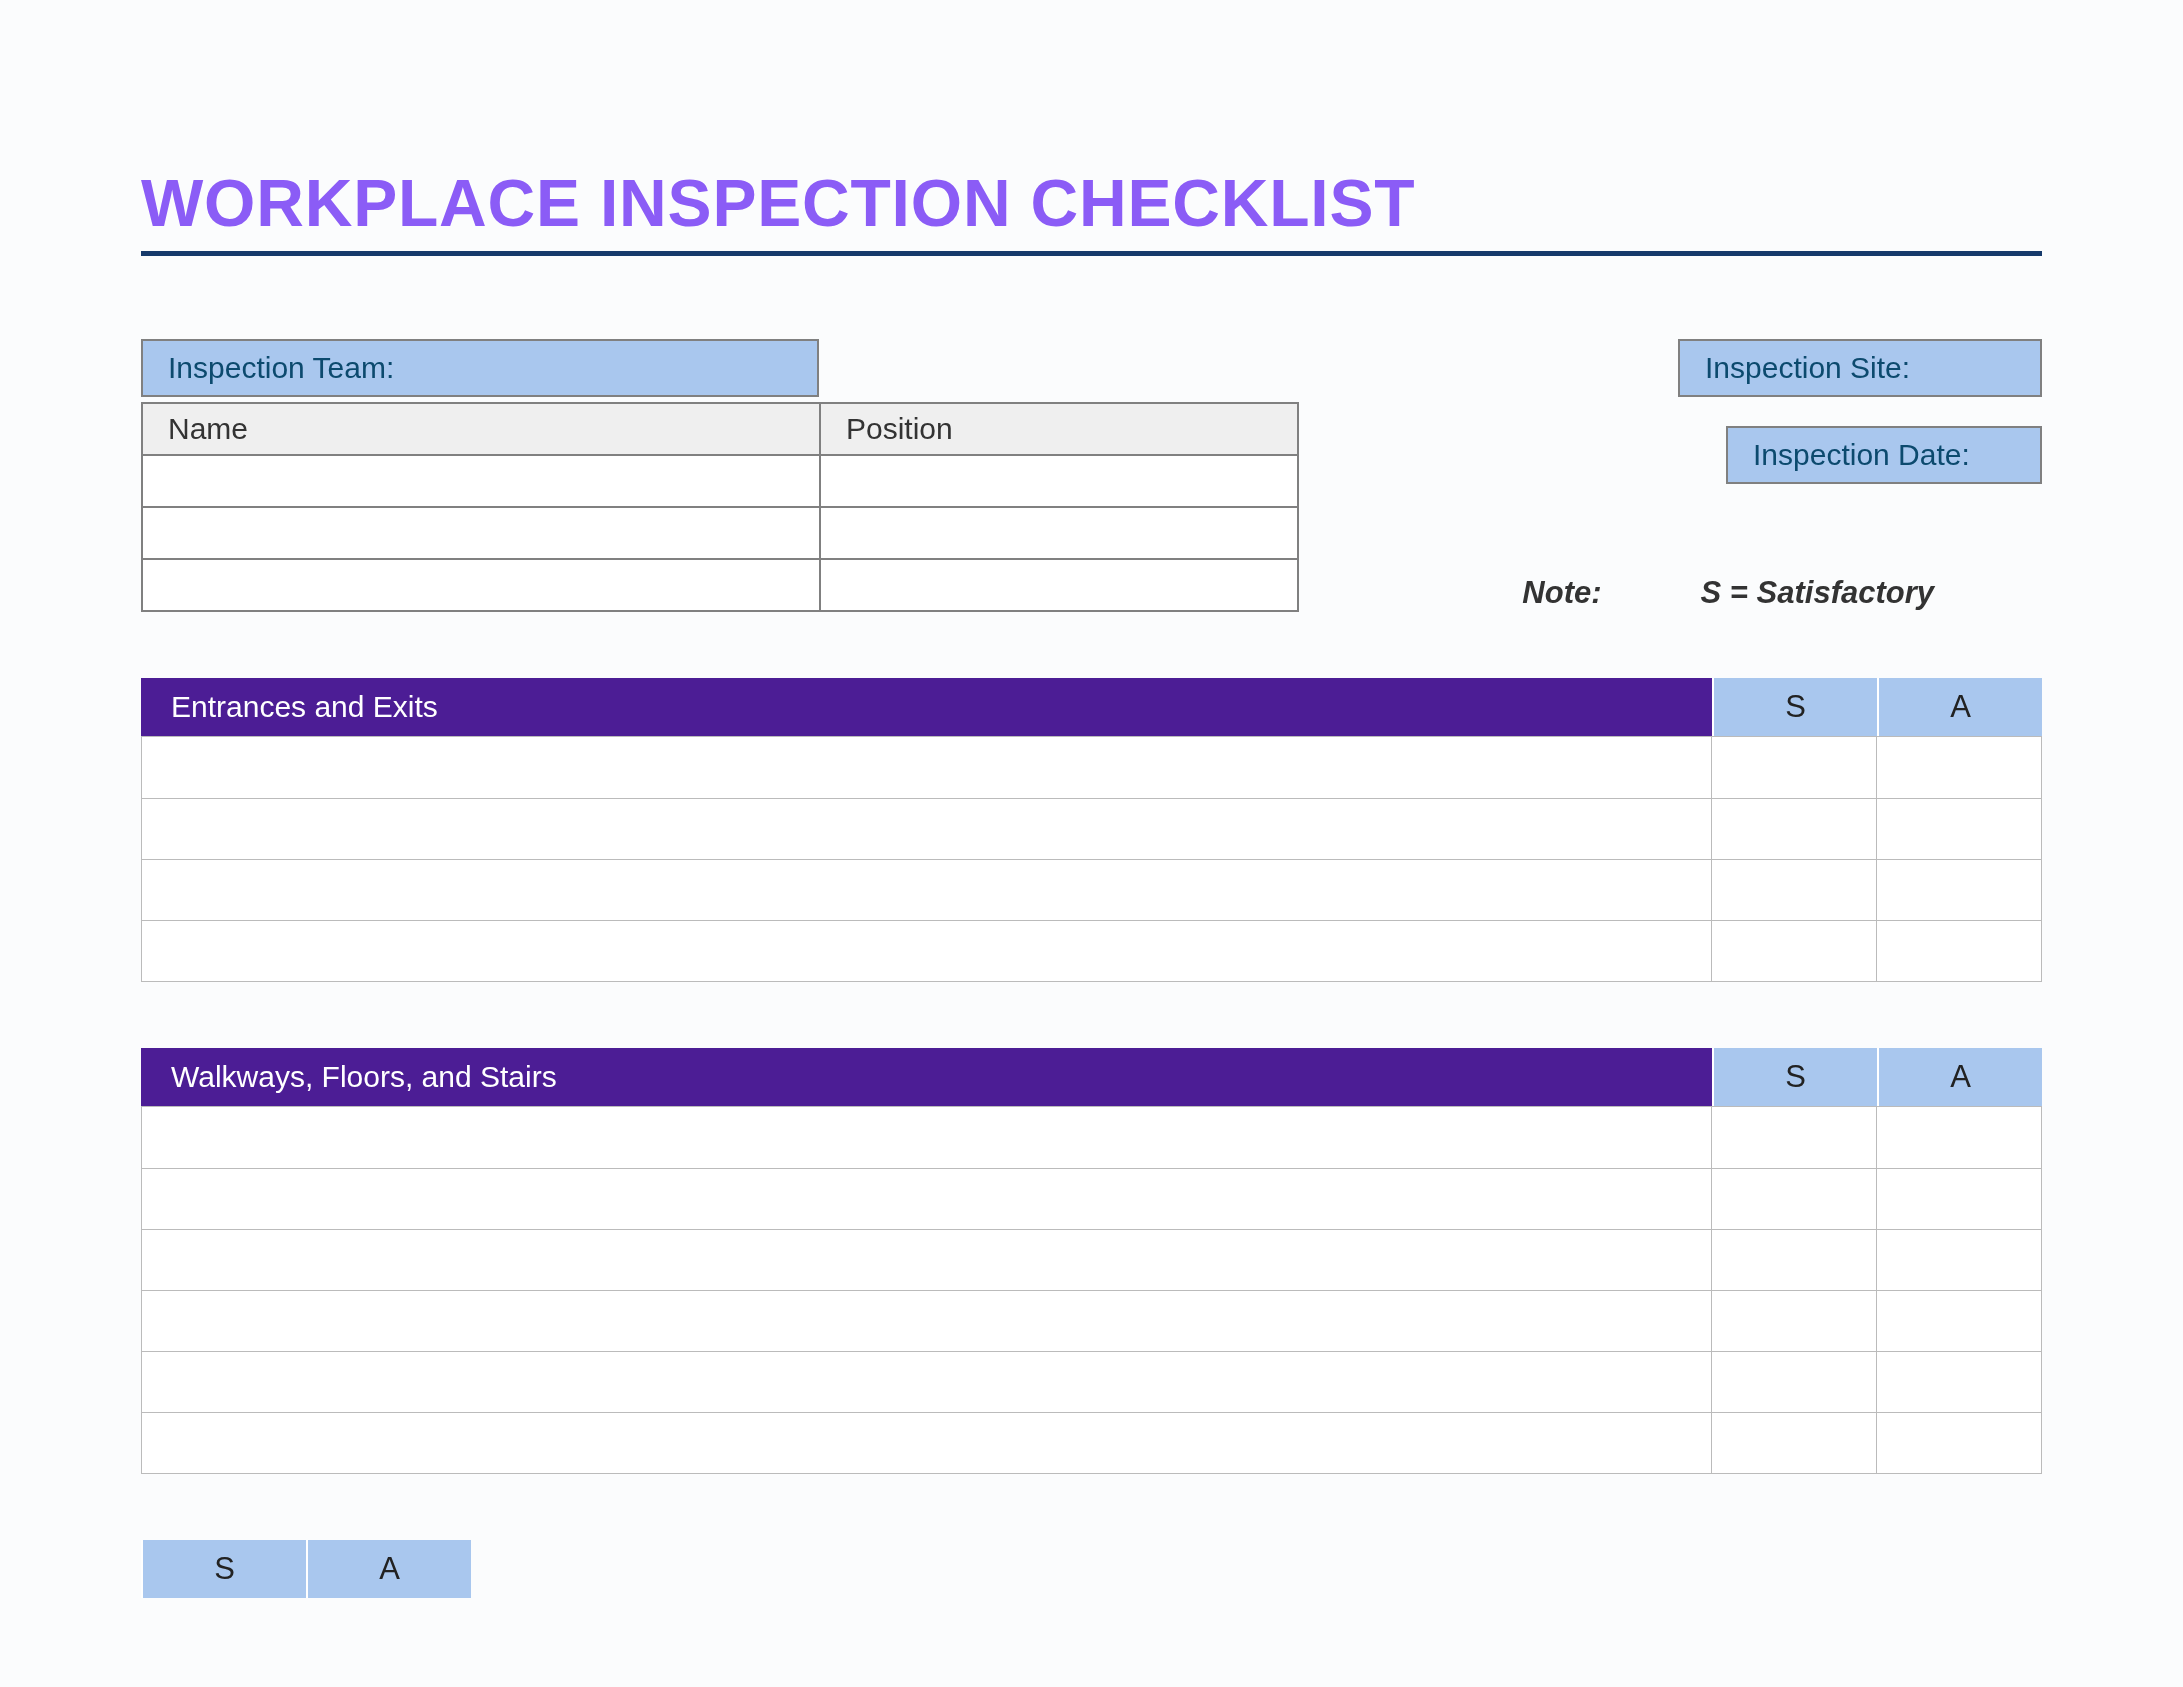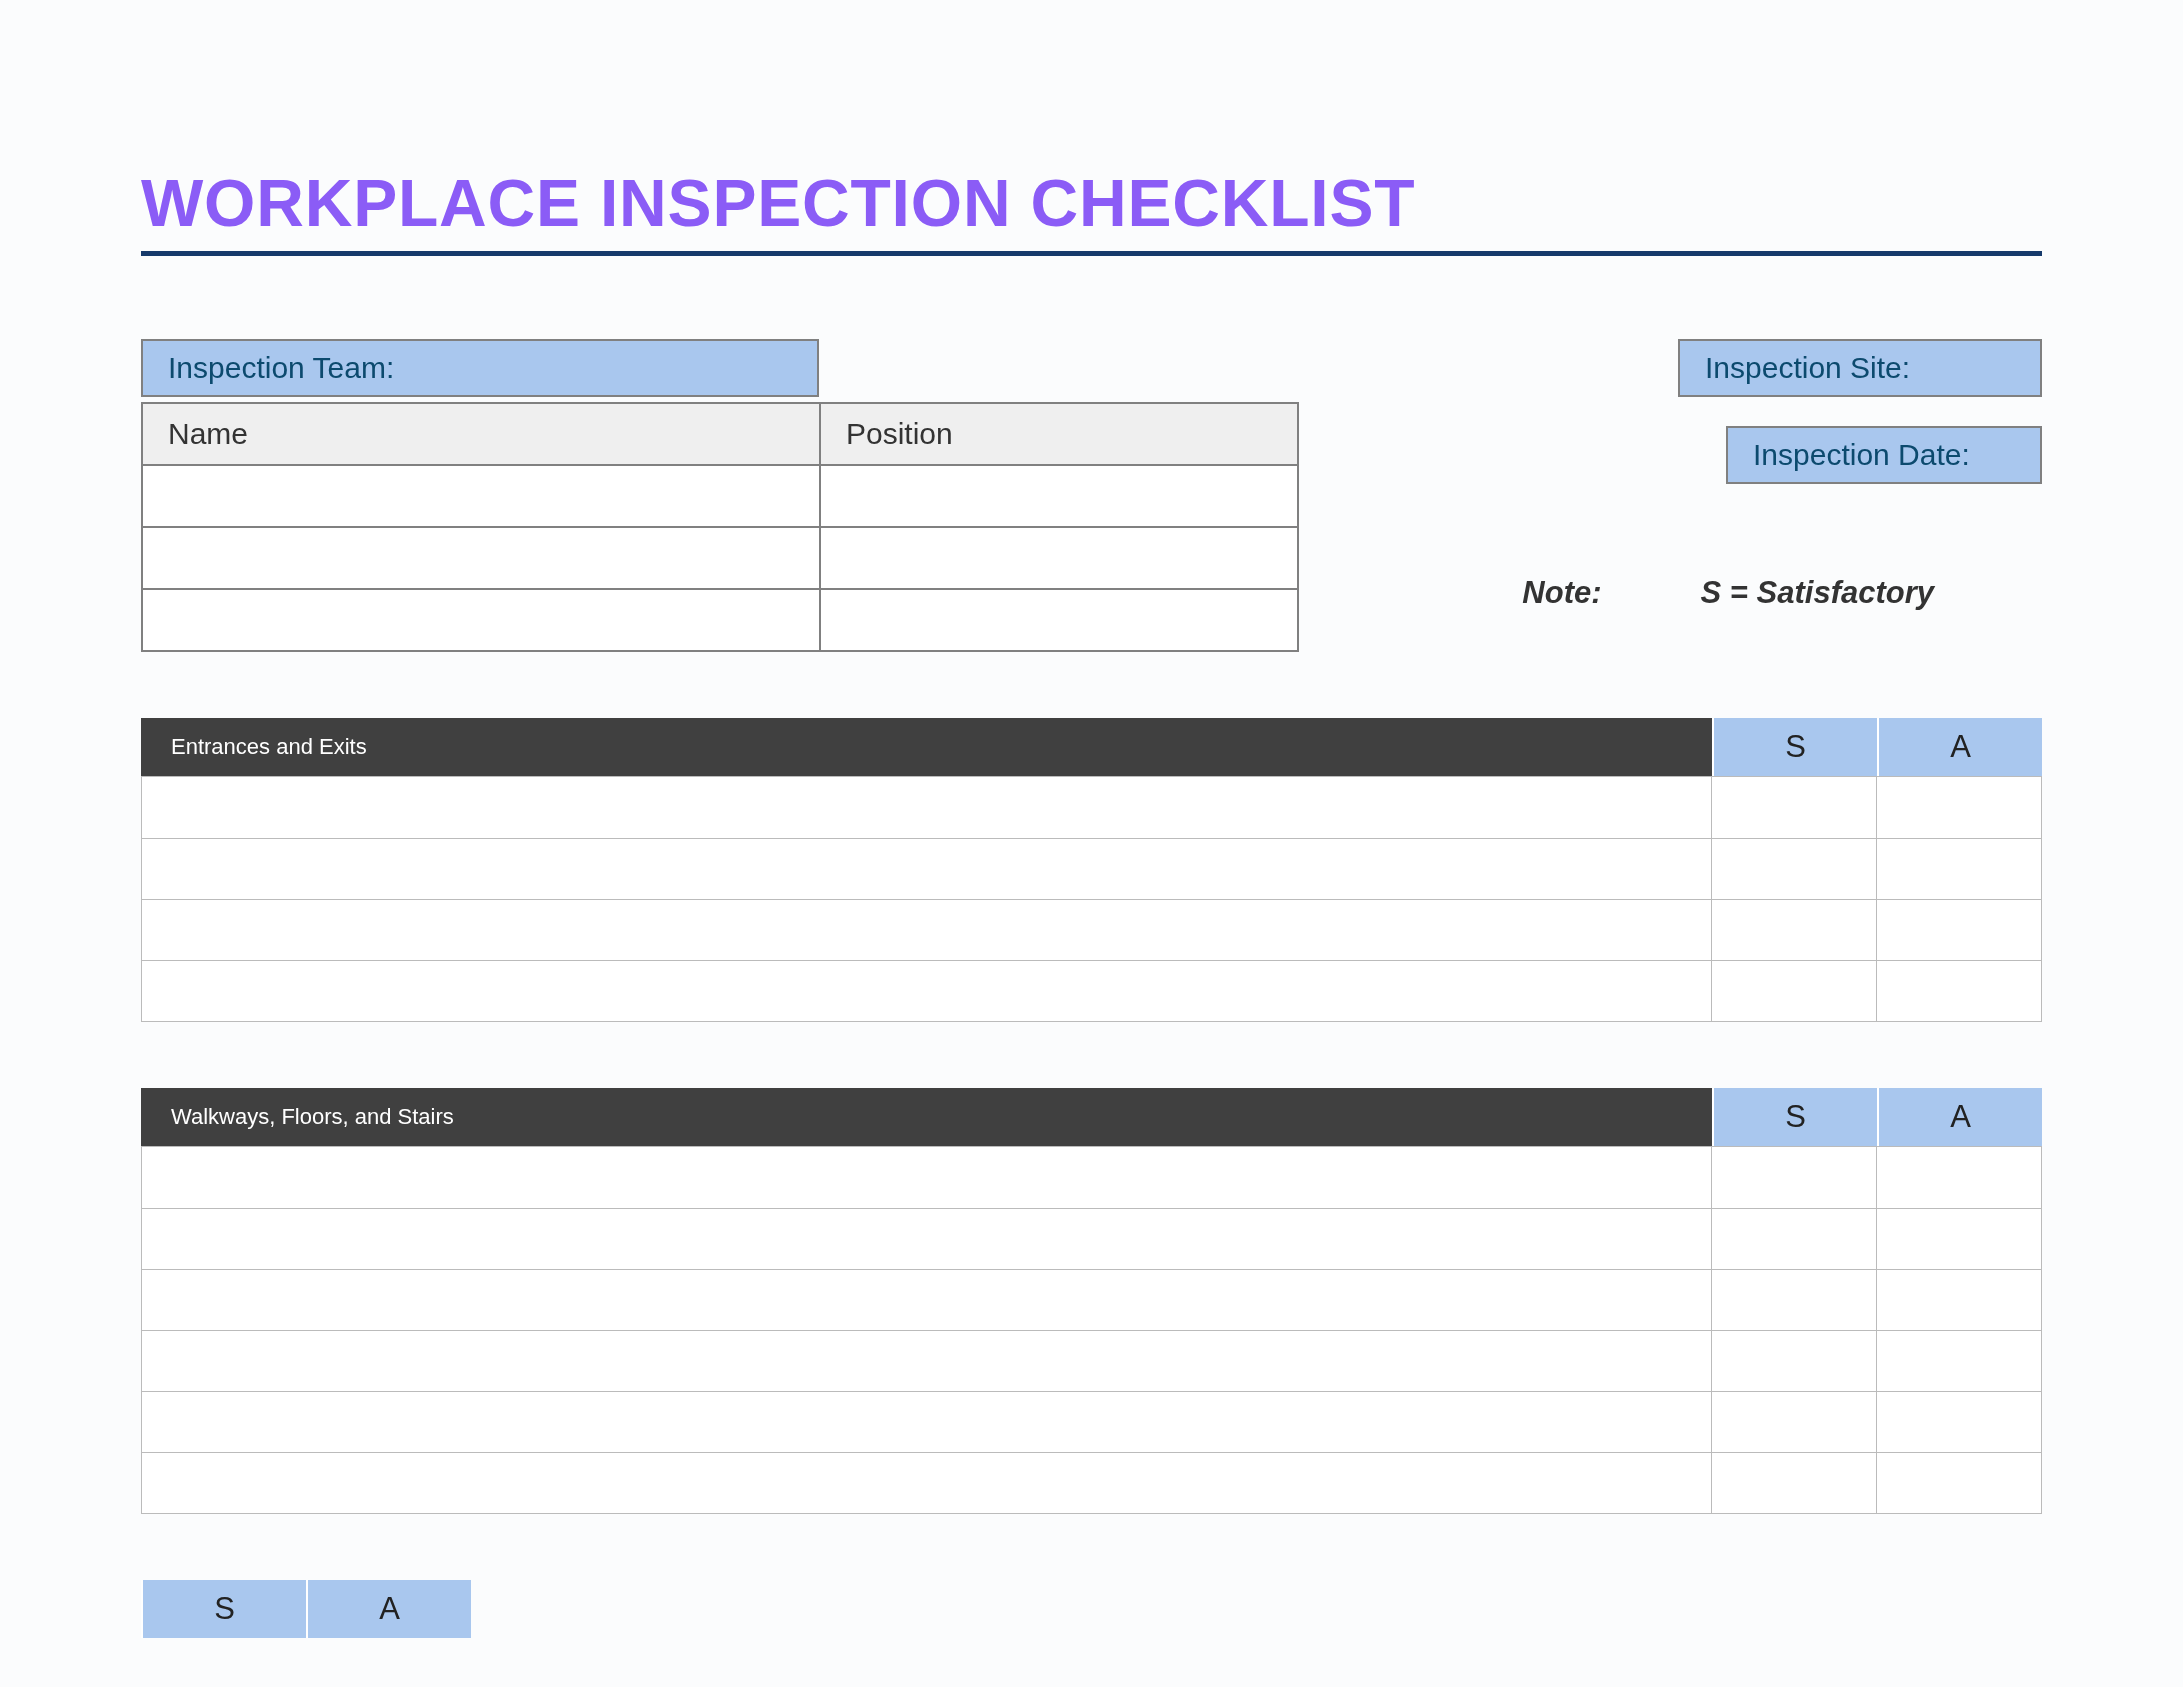--- a/index.html
+++ b/index.html
@@ -45,21 +45,21 @@
   .blue-label.side  { width: 364px; margin-left: auto; margin-bottom: 29px;}
   .blue-label.side2 { width: 316px; margin-left: auto;}
 
   .team-table {
     border-collapse: collapse;
     width: 1158px;
     margin-top: 5px;
   }
   .team-table th, .team-table td {
     border: 2.5px solid #808080;
-    height: 62px;
+    height: 52px;
     font-size: 30px;
     font-weight: normal;
     text-align: left;
     padding: 0 25px;
     background: #fff;
   }
   .team-table th { background: #efefef; }
   .team-table th:first-child, .team-table td:first-child { width: 678px; }
 
   .note-row {
@@ -75,23 +75,23 @@
   .note-row .val { font-weight: bold; font-style: italic; text-align: right;}
 
   
   .section { margin-top: 66px; }
   .section-head {
     display:flex;
     height: 58px;
   }
   .section-head .name {
     flex: 1;
-    background: #404040;
+    background: #4c1d95;
     color: #fff;
-    font-size: 22px;
+    font-size: 30px;
     display:flex; align-items:center;
     padding: 0 30px;
   }
   .section-head .col {
     width: 165px;
     background: #a9c7ee;
     border-left: 2.5px solid #fff;
     display:flex; align-items:center; justify-content:center;
     font-size: 31px;
     color: #222;

